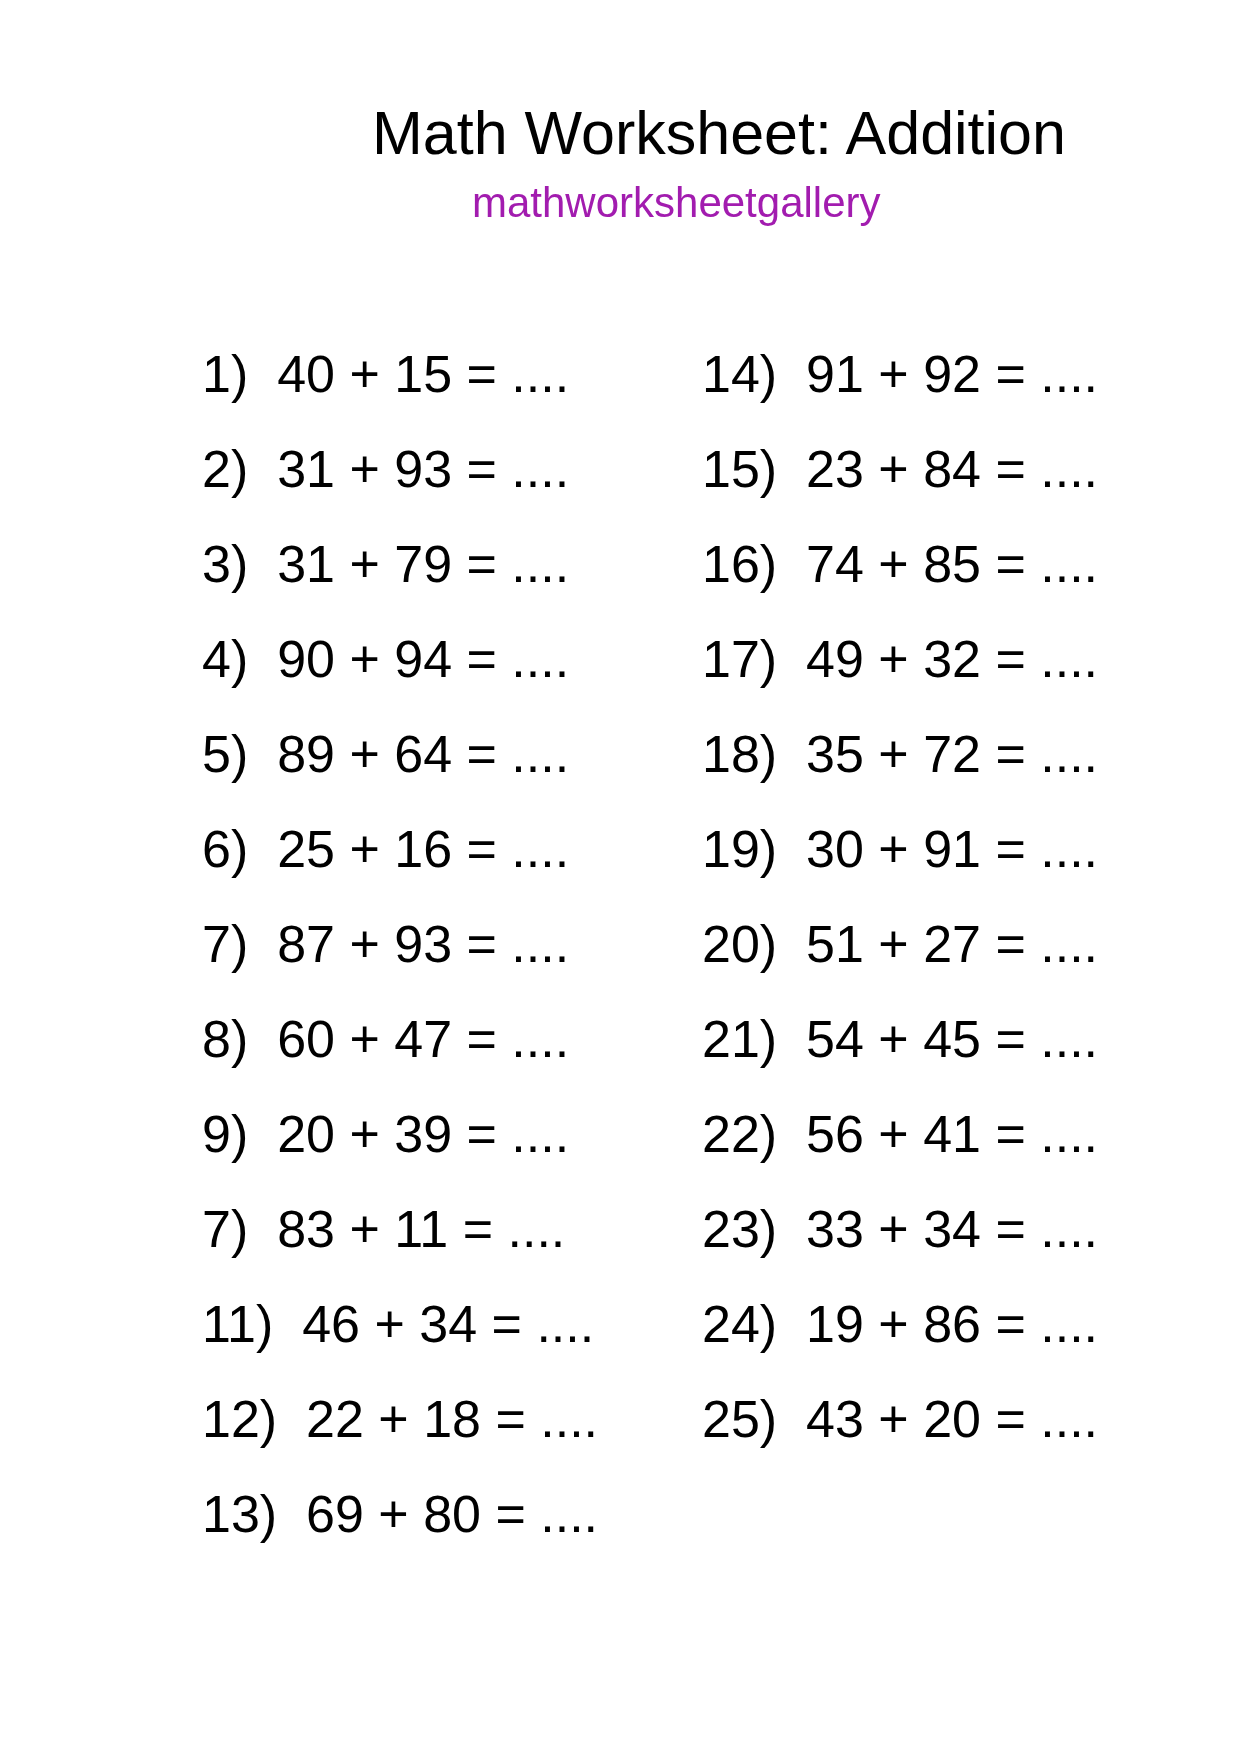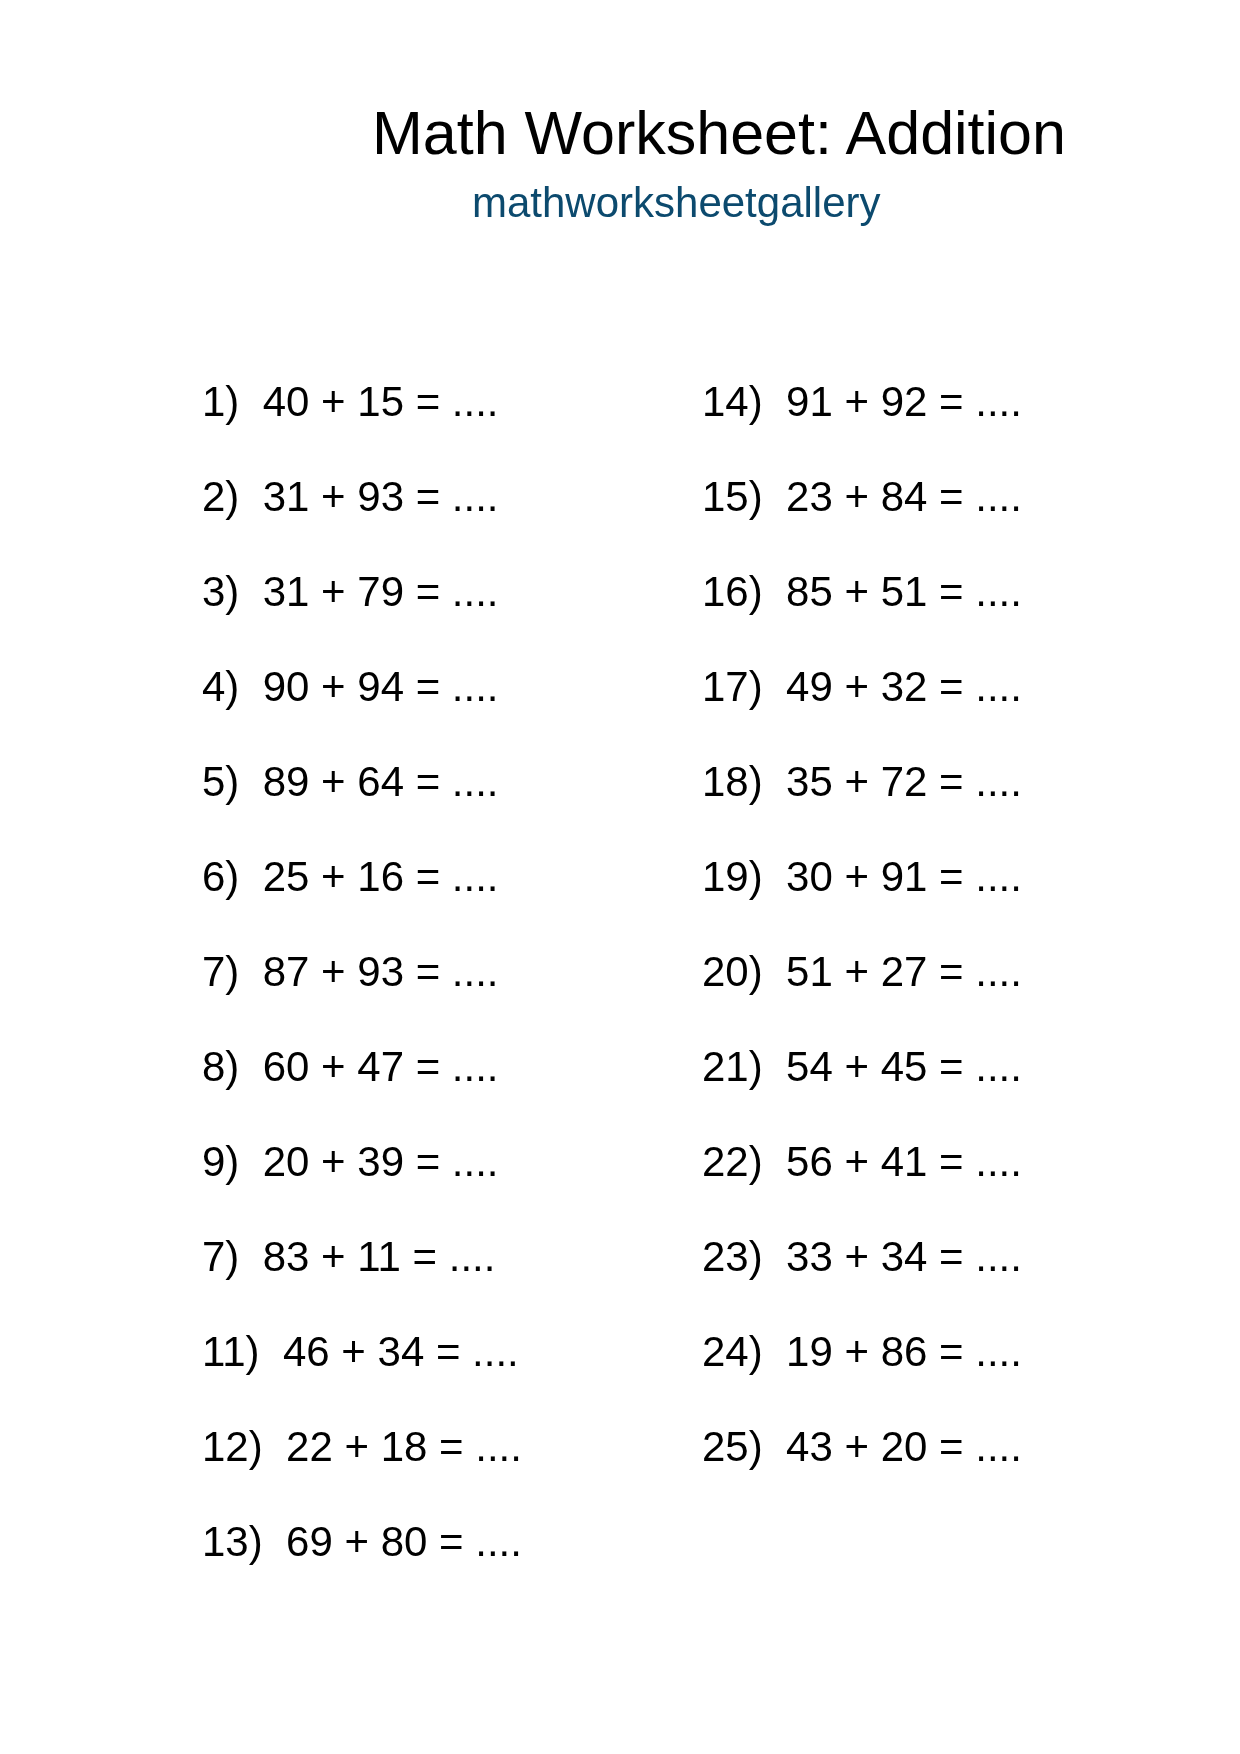--- a/index.html
+++ b/index.html
@@ -31,36 +31,35 @@
       white-space: pre;
       color: #000000;
     }
     .subtitle {
       position: absolute;
       left: 472px;
       top: 178px;
       font-size: 42px;
       line-height: 50px;
       white-space: pre;
-      color: #0c4a6e;
+      color: #a21caf;
     }
     .column {
       position: absolute;
       top: 0;
     }
     .column.left { left: 202px; }
     .column.right { left: 702px; }
     .problem {
       position: absolute;
       left: 0;
-      font-size: 42px;
+      font-size: 52px;
       line-height: 54px;
       white-space: pre;
       color: #000000;
-      margin-top: 28px;
     }
     .num { }
     .expr { }
   </style>
 </head>
 <body>
 
 <div class="page">
 
   <div class="title">Math Worksheet: Addition</div>
@@ -78,21 +77,21 @@
     <div class="problem" style="top:1107px"><span class="num">9)</span>  <span class="expr">20 + 39 = ....</span></div>
     <div class="problem" style="top:1202px"><span class="num">7)</span>  <span class="expr">83 + 11 = ....</span></div>
     <div class="problem" style="top:1297px"><span class="num">11)</span>  <span class="expr">46 + 34 = ....</span></div>
     <div class="problem" style="top:1392px"><span class="num">12)</span>  <span class="expr">22 + 18 = ....</span></div>
     <div class="problem" style="top:1487px"><span class="num">13)</span>  <span class="expr">69 + 80 = ....</span></div>
   </div>
 
   <div class="column right">
     <div class="problem" style="top:347px"><span class="num">14)</span>  <span class="expr">91 + 92 = ....</span></div>
     <div class="problem" style="top:442px"><span class="num">15)</span>  <span class="expr">23 + 84 = ....</span></div>
-    <div class="problem" style="top:537px"><span class="num">16)</span>  <span class="expr">85 + 51 = ....</span></div>
+    <div class="problem" style="top:537px"><span class="num">16)</span>  <span class="expr">74 + 85 = ....</span></div>
     <div class="problem" style="top:632px"><span class="num">17)</span>  <span class="expr">49 + 32 = ....</span></div>
     <div class="problem" style="top:727px"><span class="num">18)</span>  <span class="expr">35 + 72 = ....</span></div>
     <div class="problem" style="top:822px"><span class="num">19)</span>  <span class="expr">30 + 91 = ....</span></div>
     <div class="problem" style="top:917px"><span class="num">20)</span>  <span class="expr">51 + 27 = ....</span></div>
     <div class="problem" style="top:1012px"><span class="num">21)</span>  <span class="expr">54 + 45 = ....</span></div>
     <div class="problem" style="top:1107px"><span class="num">22)</span>  <span class="expr">56 + 41 = ....</span></div>
     <div class="problem" style="top:1202px"><span class="num">23)</span>  <span class="expr">33 + 34 = ....</span></div>
     <div class="problem" style="top:1297px"><span class="num">24)</span>  <span class="expr">19 + 86 = ....</span></div>
     <div class="problem" style="top:1392px"><span class="num">25)</span>  <span class="expr">43 + 20 = ....</span></div>
   </div>

